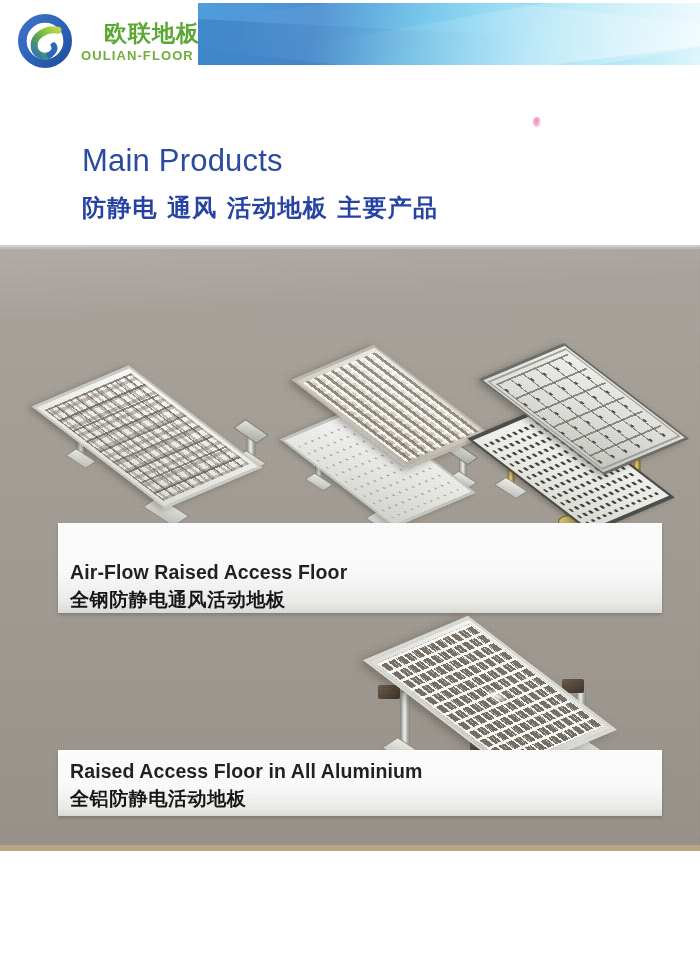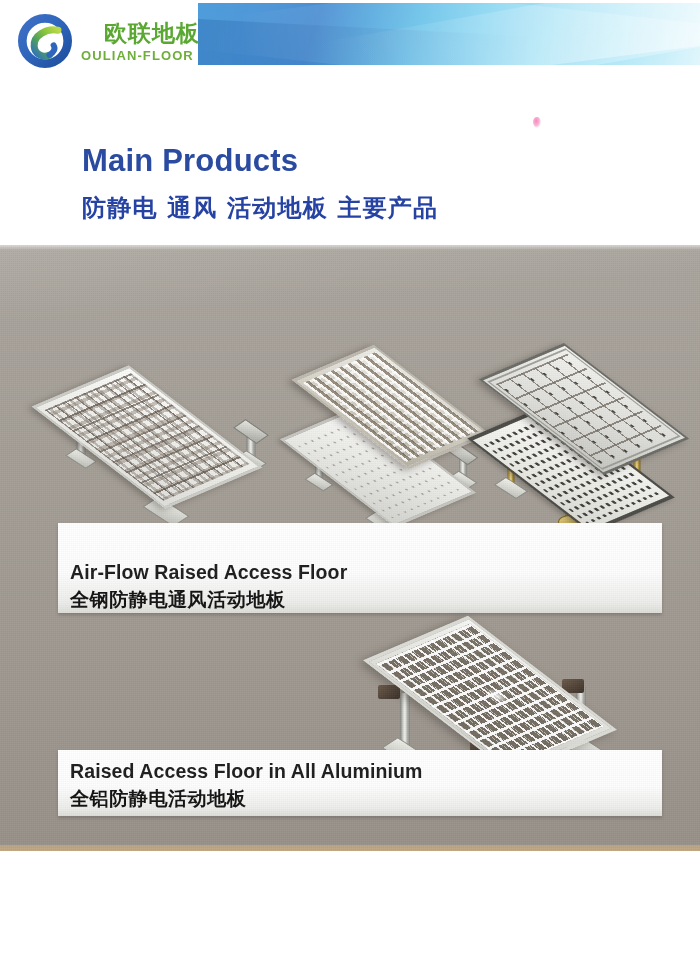--- a/index.html
+++ b/index.html
@@ -94,21 +94,21 @@
     letter-spacing: 1.1px;
     color: #6fae3a;
     white-space: nowrap;
   }
 
   
   .title-en {
     position: absolute;
     left: 82px; top: 143px;
     font-size: 31px;
-    font-weight: bold;
+    font-weight: normal;
     color: #2b4ba0;
     letter-spacing: 0.2px;
     white-space: nowrap;
   }
   .title-cn {
     position: absolute;
     left: 82px; top: 192px;
     font-size: 24px;
     font-weight: bold;
     color: #2643a3;

